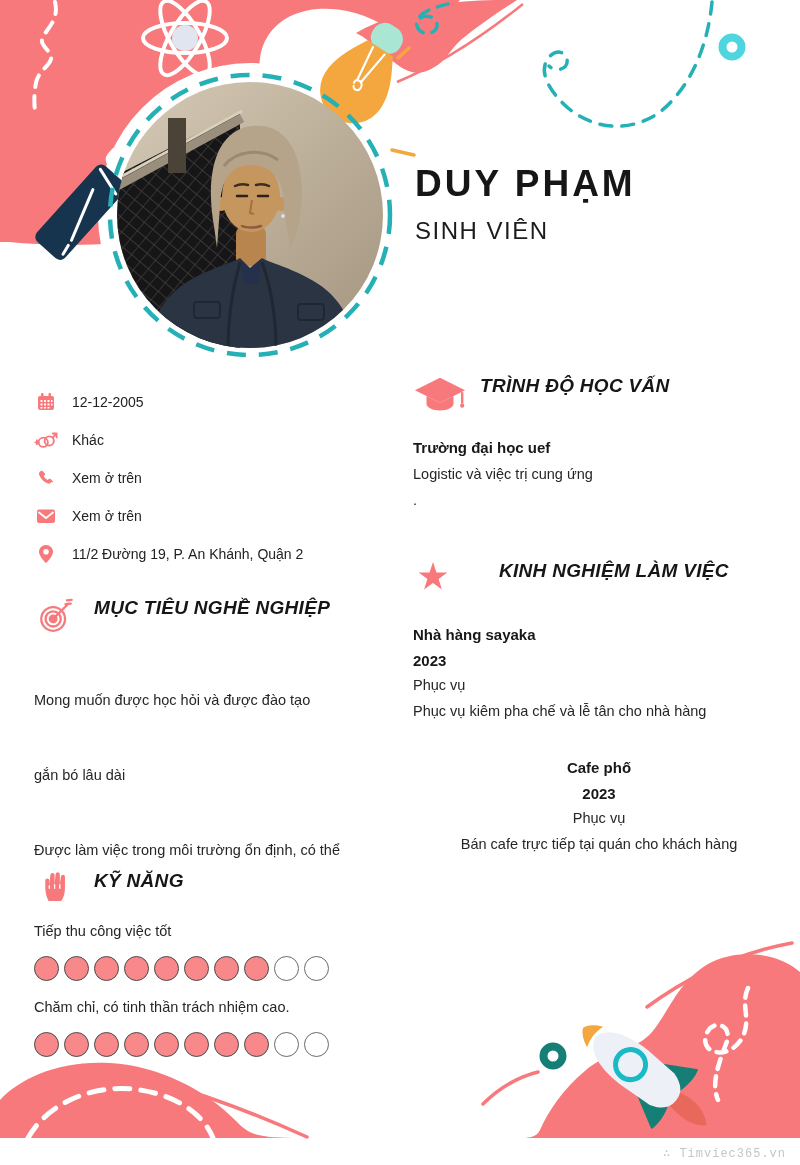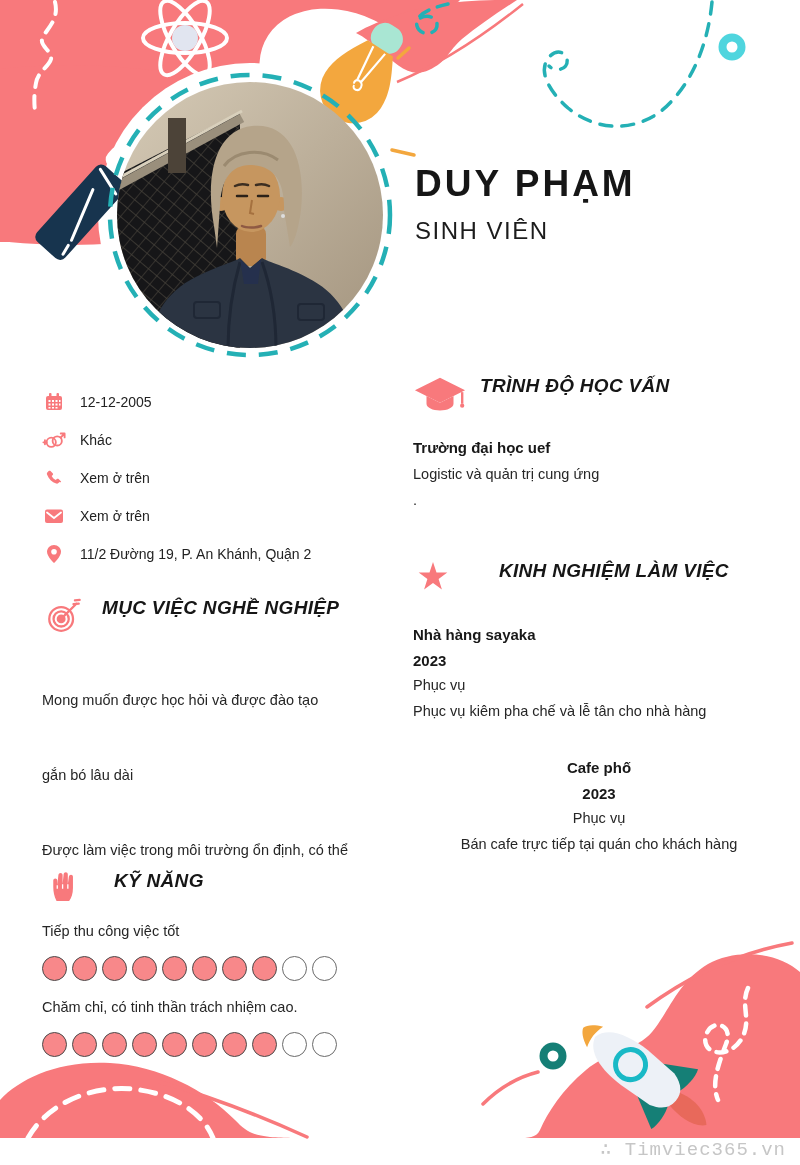--- a/index.html
+++ b/index.html
@@ -6,38 +6,38 @@
   .page{position:relative;width:800px;height:1165px;background:#fff;overflow:hidden;
         font-family:"Liberation Sans", sans-serif;color:#222;}
   svg{display:block;}
   .deco-top{position:absolute;left:0;top:0;}
   .deco-bottom{position:absolute;left:0;top:930px;}
 
   .name-block{position:absolute;left:415px;top:163px;width:370px;}
   .name{font-size:37px;font-weight:700;letter-spacing:3px;color:#161616;line-height:42px;}
   .job-title{margin-top:12px;font-size:24px;letter-spacing:1.5px;color:#1c1c1c;}
 
-  .col-left{position:absolute;left:42px;top:383px;width:368px;}
+  .col-left{position:absolute;left:34px;top:383px;width:368px;}
   .col-right{position:absolute;left:413px;top:375px;width:372px;}
 
   .contact-row{display:flex;align-items:center;height:38px;}
   .cicon{width:24px;display:flex;justify-content:center;}
   .ctext{margin-left:14px;font-size:14px;color:#222;}
 
   .sec-head{display:flex;align-items:flex-start;height:42px;font-style:italic;}
   .sec-head .hicon{display:flex;justify-content:center;}
   .sec-head .htext{font-size:19px;font-weight:700;color:#161616;letter-spacing:.3px;}
 
   .obj-head{margin-top:24px;}
   .obj-head .hicon{width:44px;}
   .obj-head .htext{margin-left:16px;}
   .obj-lines{margin-top:4px;}
   .obj-line{font-size:14.5px;line-height:27px;color:#262626;margin-top:48px;}
 
-  .skill-head{margin-top:6px;height:40px;gap:12px;}
+  .skill-head{margin-top:6px;height:40px;}
   .skill-head .hicon{width:44px;}
   .skill-head .htext{margin-left:16px;}
   .skill-label{margin-top:8px;font-size:14.5px;line-height:27px;color:#262626;}
   .skill-label.second{margin-top:13px;}
   .dots{margin-top:11px;display:flex;gap:5px;}
   .dot{width:25px;height:25px;border-radius:50%;background:#fff;border:1.6px solid #6a6a6a;box-sizing:border-box;}
   .dot.filled{background:#F8888A;border-color:#4b4b4b;}
 
   .edu-head{height:40px;}
   .edu-head .htext{margin-left:13px;}
@@ -45,21 +45,21 @@
   .exp-head .hicon{margin-left:4px;}
   .exp-head .htext{margin-left:13px;}
 
   .entry{font-size:14.5px;line-height:25.5px;color:#262626;}
   .edu-entry{margin-top:20px;line-height:26px;}
   .exp-entry1{margin-top:22px;}
   .exp-entry2{margin-top:31px;text-align:center;}
   .bold-line{font-weight:700;font-size:15px;color:#181818;}
 
   .watermark{position:absolute;right:14px;bottom:4px;font-family:"Liberation Mono",monospace;
-             font-size:19px;letter-spacing:1px;color:#c6c6c6;}
+             font-size:12px;letter-spacing:1px;color:#c6c6c6;}
 </style>
 </head>
 <body>
 
 <div class="page">
 
   <svg class="deco-top" width="800" height="380" viewBox="0 0 800 380">
     <defs>
       <clipPath id="photoClip">
           <circle cx="250" cy="215" r="133"></circle>
@@ -218,21 +218,21 @@
     <div class="sec-head obj-head">
       <span class="hicon">
         <svg width="38" height="40" viewBox="0 0 40 40" fill="none" stroke="#F8797C" stroke-width="2.4" stroke-linecap="round">
             <circle cx="17" cy="22" r="12.5"></circle>
             <circle cx="17" cy="22" r="8"></circle>
             <circle cx="17" cy="22" r="3.5" fill="#F8797C"></circle>
             <path d="M17,22 L33,6"></path>
             <path d="M30,6.5 L35.5,6 M31.5,2.5 L36.5,2"></path>
           </svg>
       </span>
-      <span class="htext">MỤC VIỆC NGHỀ NGHIỆP</span>
+      <span class="htext">MỤC TIÊU NGHỀ NGHIỆP</span>
     </div>
     <div class="obj-lines">
       <div class="obj-line">Mong muốn được học hỏi và được đào tạo</div>
       <div class="obj-line">gắn bó lâu dài</div>
       <div class="obj-line">Được làm việc trong môi trường ổn định, có thể</div>
     </div>
 
     <div class="sec-head skill-head">
       <span class="hicon">
         <svg width="28" height="34" viewBox="0 0 30 34">
@@ -278,21 +278,21 @@
             <polygon points="28,2 54,15 28,28 2,15" fill="#F8797C"></polygon>
             <path d="M14,21 v8 c0,4 6.5,7 14,7 s14,-3 14,-7 v-8 l-14,7 z" fill="#F8797C"></path>
             <path d="M51,17 V29" stroke="#F8797C" stroke-width="2.5"></path>
             <circle cx="51" cy="31" r="2.2" fill="#F8797C"></circle>
           </svg>
       </span>
       <span class="htext">TRÌNH ĐỘ HỌC VẤN</span>
     </div>
     <div class="entry edu-entry">
       <div class="bold-line">Trường đại học uef</div>
-      <div>Logistic và quản trị cung ứng</div>
+      <div>Logistic và việc trị cung ứng</div>
       <div>.</div>
     </div>
 
     <div class="sec-head exp-head">
       <span class="hicon">
         <svg width="32" height="32" viewBox="0 0 32 32">
             <polygon fill="#F8797C" points="16,2 19.5,12.4 30.3,12.4 21.6,18.9 24.9,29.4 16,23 7.1,29.4 10.4,18.9 1.7,12.4 12.5,12.4"></polygon>
           </svg>
       </span>
       <span class="htext">KINH NGHIỆM LÀM VIỆC</span>

